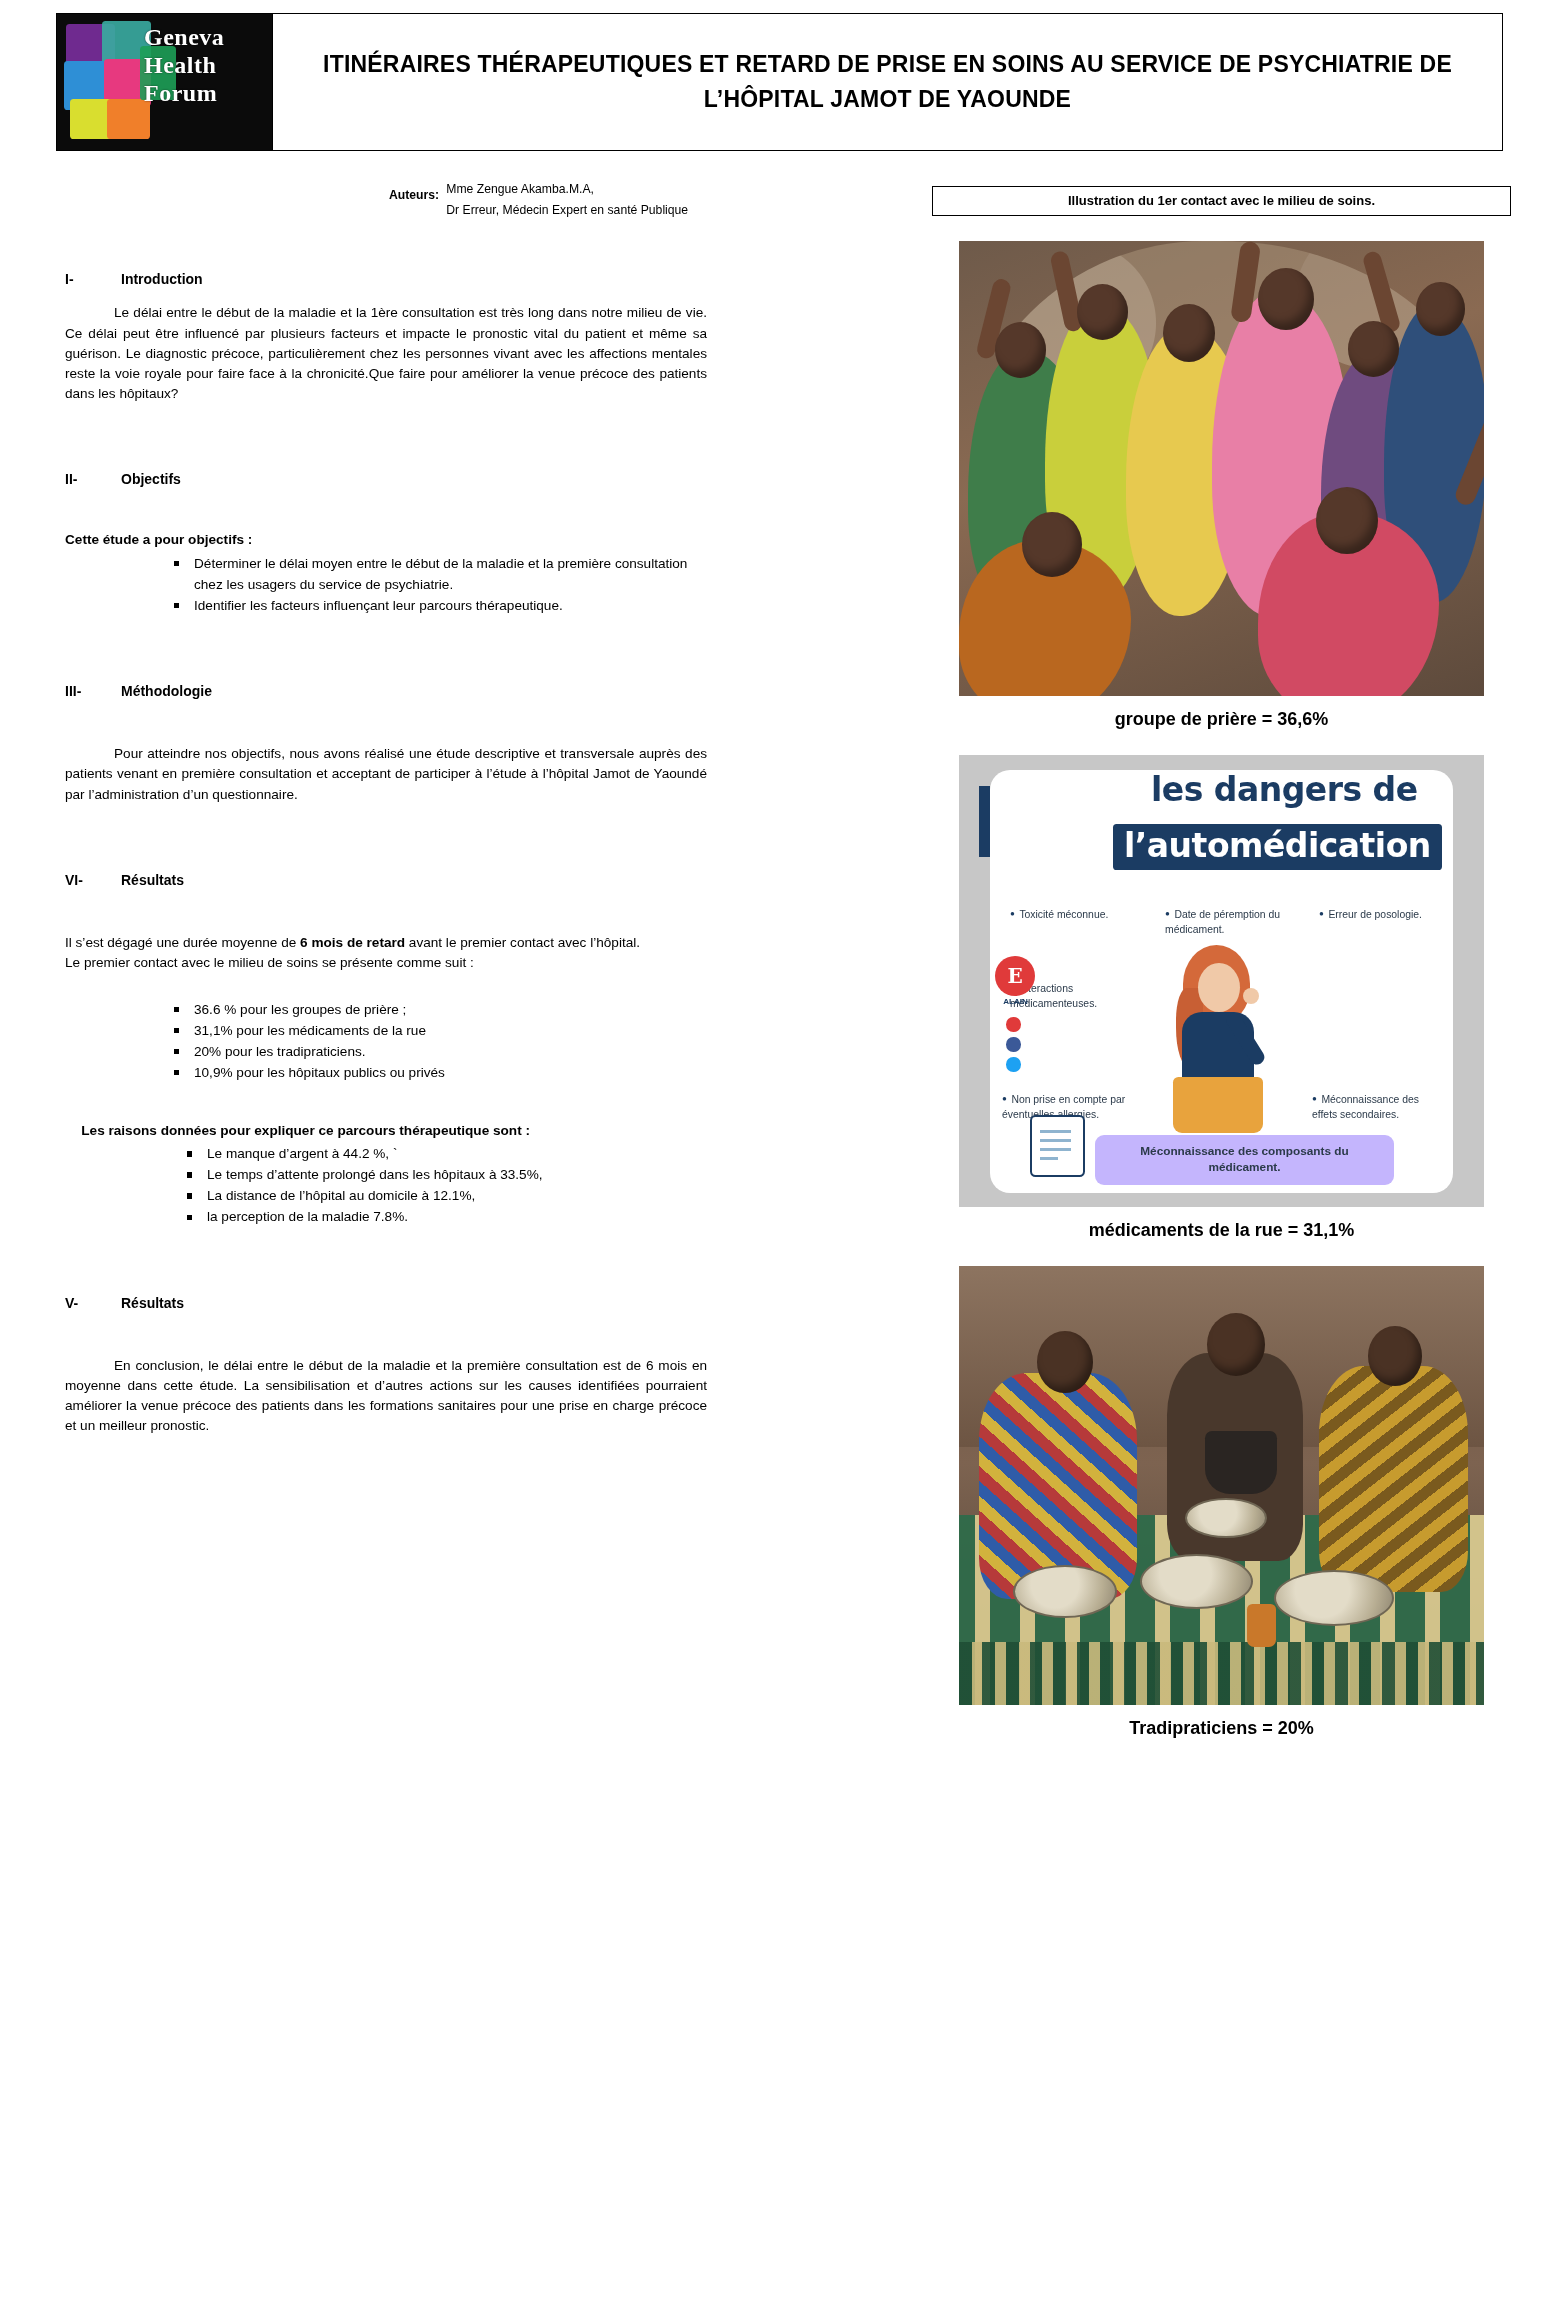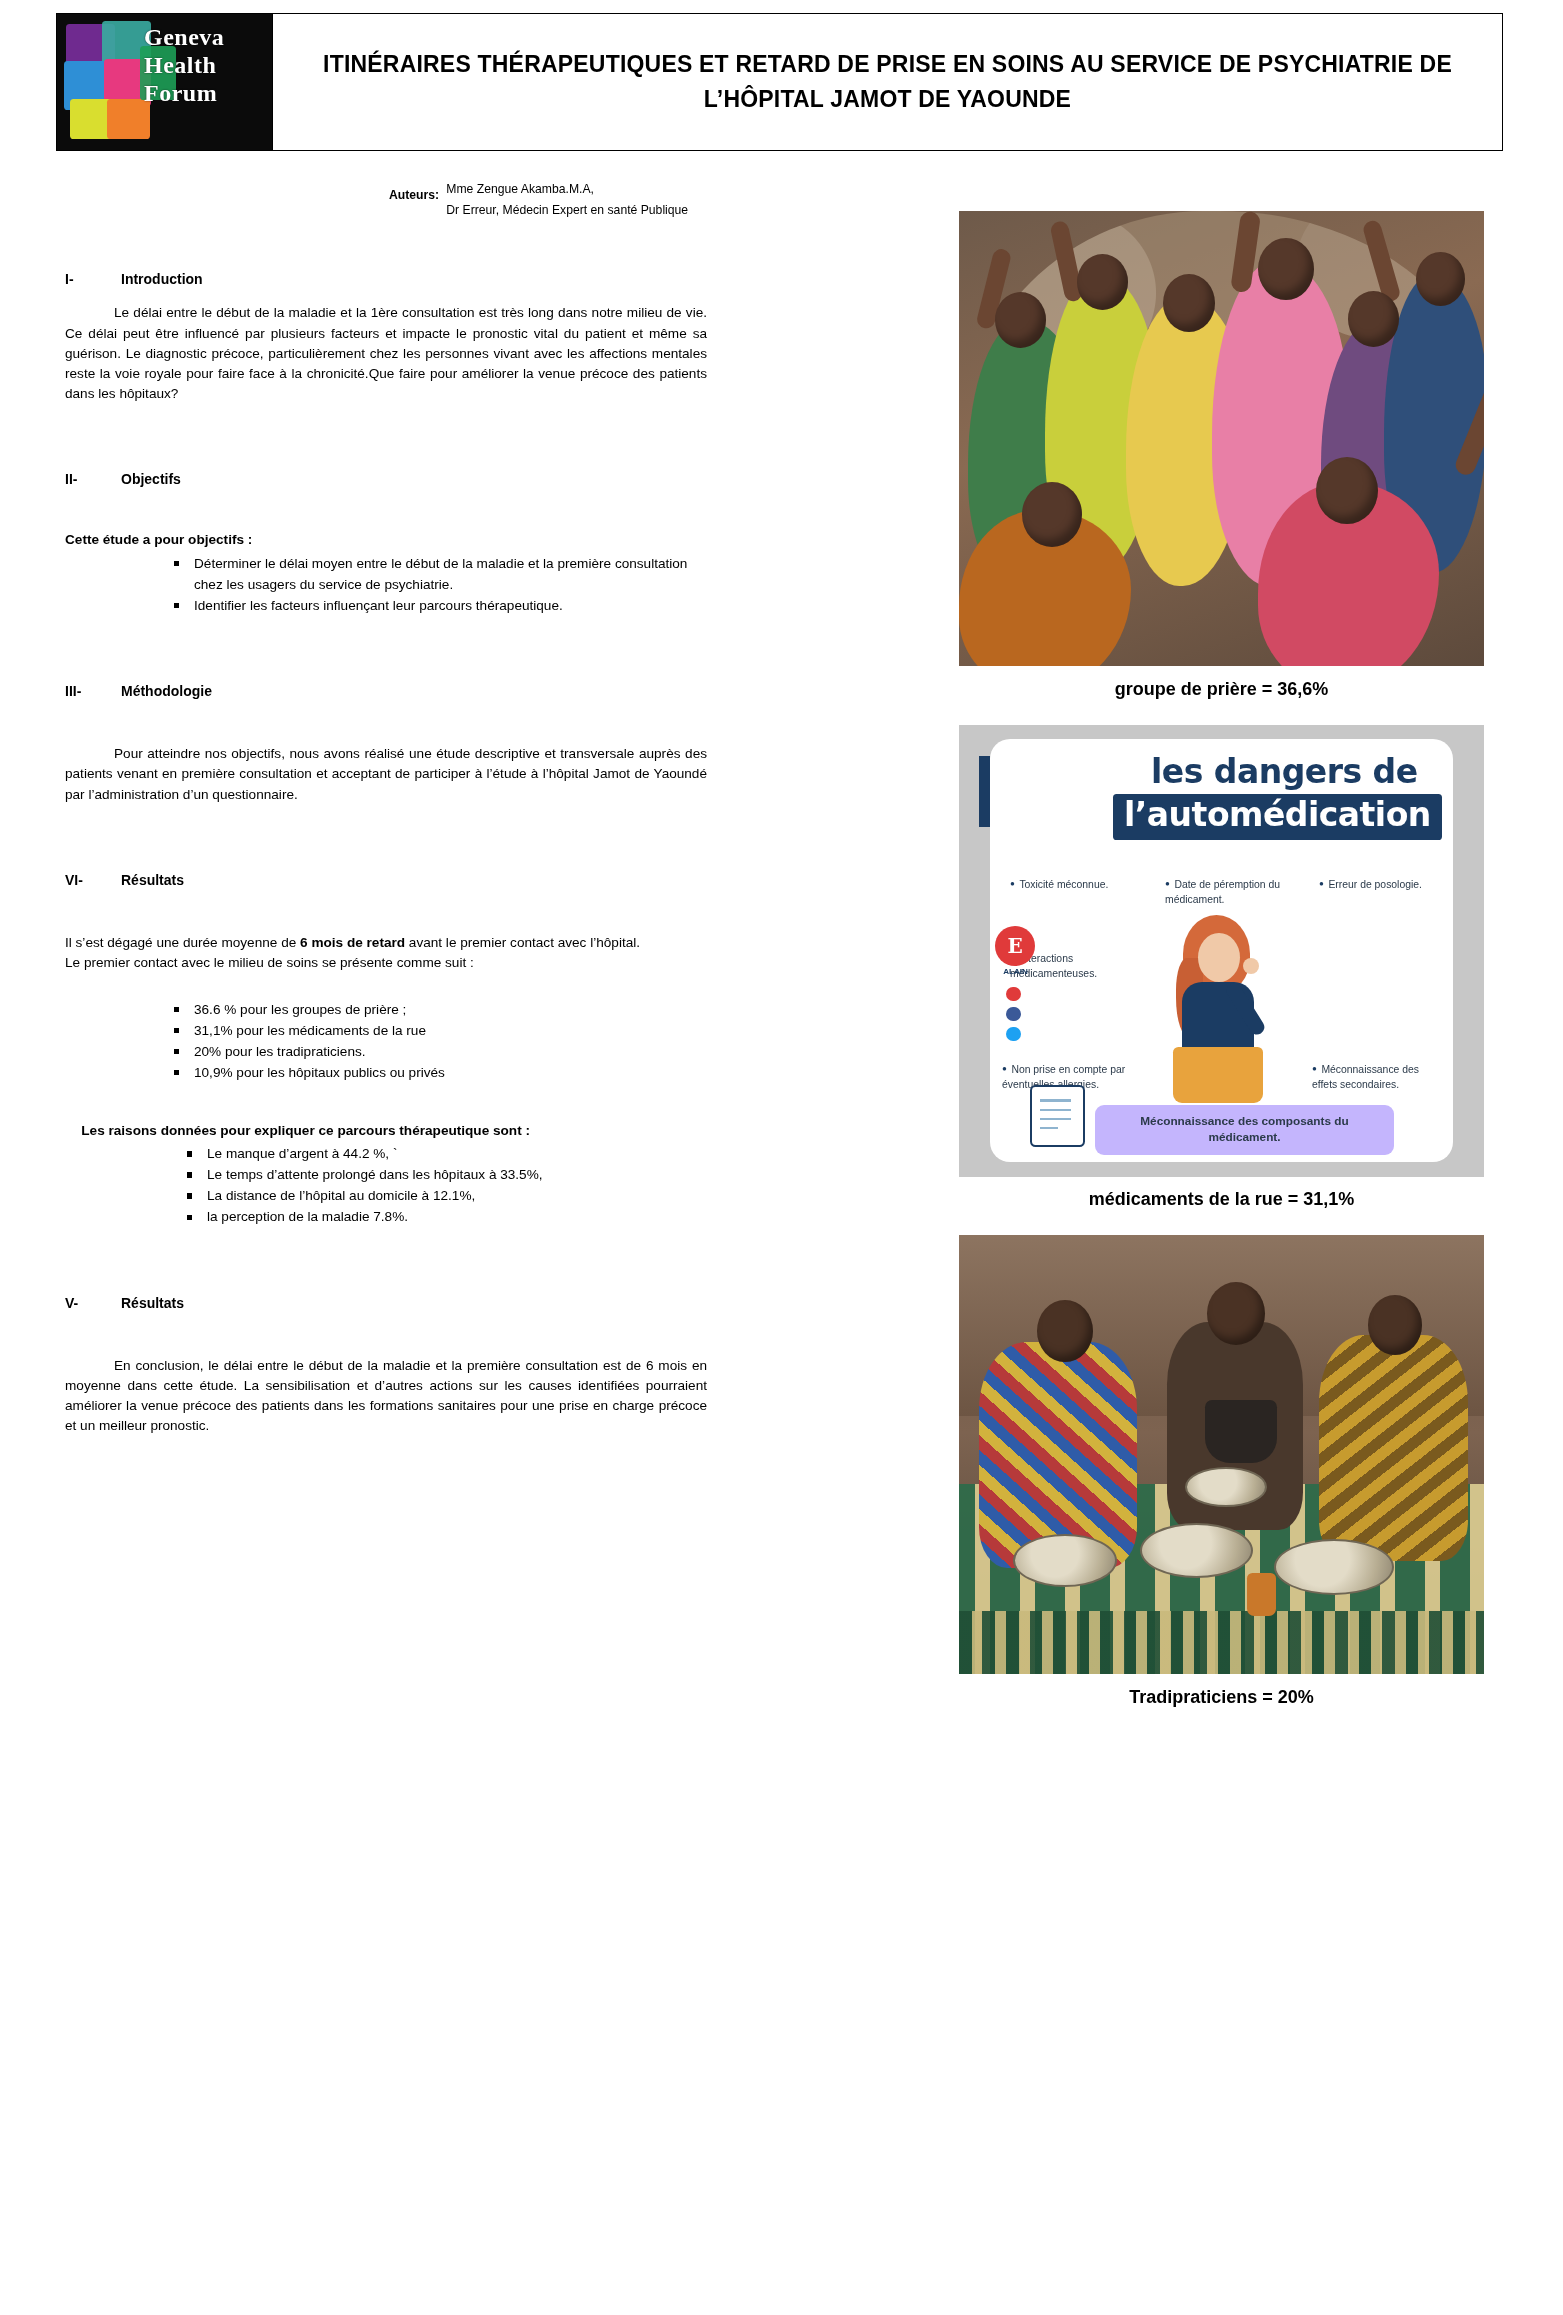--- a/index.html
+++ b/index.html
@@ -267,21 +267,21 @@
     position: absolute;
     left: 20px;
     top: 31px;
     width: 11px;
     height: 71px;
     background: #1b3c63;
   }
   .fig2-t1 {
     position: absolute;
     left: 192px;
-    top: 27px;
+    top: 15px;
     font-size: 33px;
     font-weight: 700;
     color: #1b3c63;
     letter-spacing: -0.5px;
     font-family: "DejaVu Sans", sans-serif;
   }
   .fig2-t2 {
     position: absolute;
     left: 154px;
     top: 69px;
@@ -575,20 +575,21 @@
 
     <div class="sec-head">
       <span class="num">V-</span><span>Résultats</span>
     </div>
     <div class="gap-md"></div>
     <p class="body-text indent">En conclusion, le délai entre le début de la maladie et la première consultation est de 6 mois en moyenne dans cette étude. La sensibilisation et d’autres actions sur les causes identifiées pourraient améliorer la venue précoce des patients dans les formations sanitaires pour une prise en charge précoce et un meilleur pronostic.</p>
   </div>
 
   <div class="right-col">
 
+    <div class="illus-box">Illustration du 1er contact avec le milieu de soins.</div>
 
     <div class="fig">
       <div class="fig1-img">
         <span class="blob wallA"></span>
         <span class="blob p1"></span>
           <span class="blob p2"></span>
           <span class="blob p3"></span>
         <span class="blob p4"></span>
           <span class="blob p5"></span>
           <span class="blob p6"></span>

